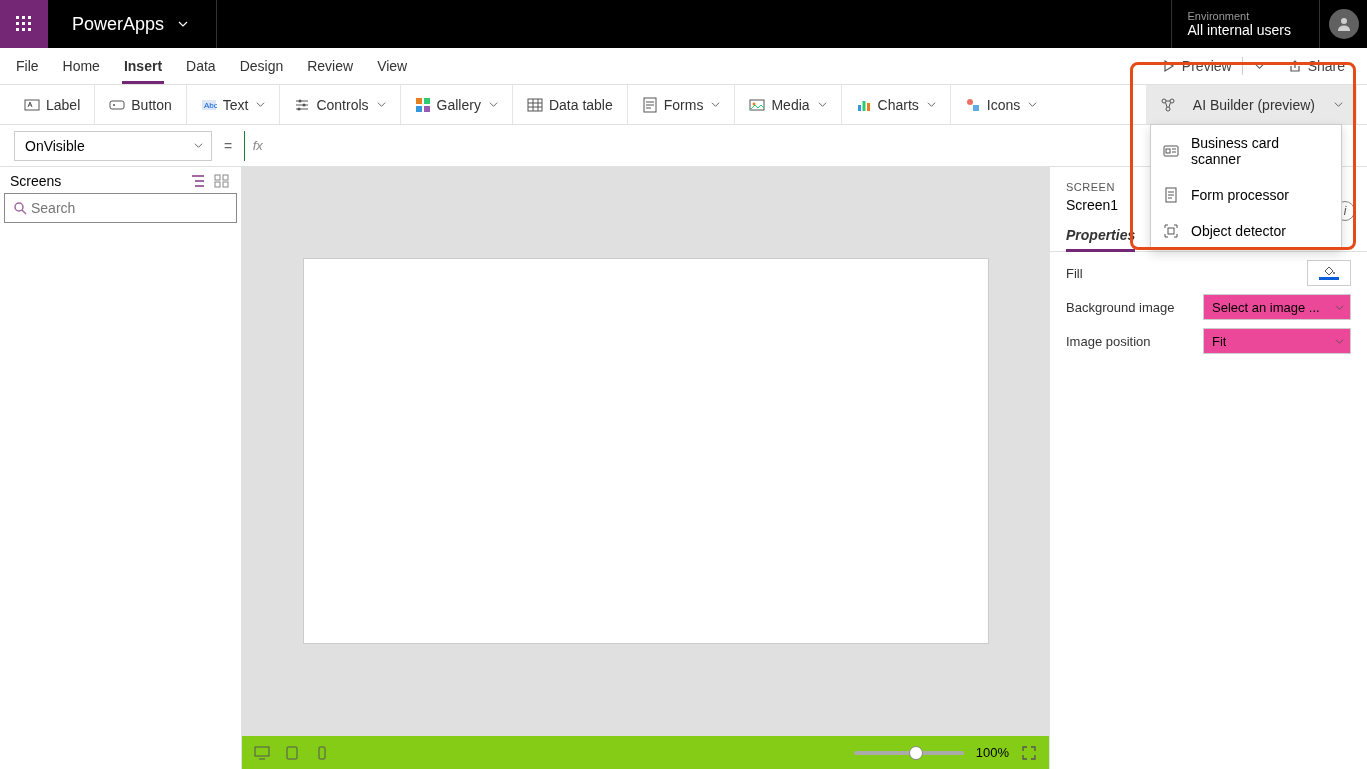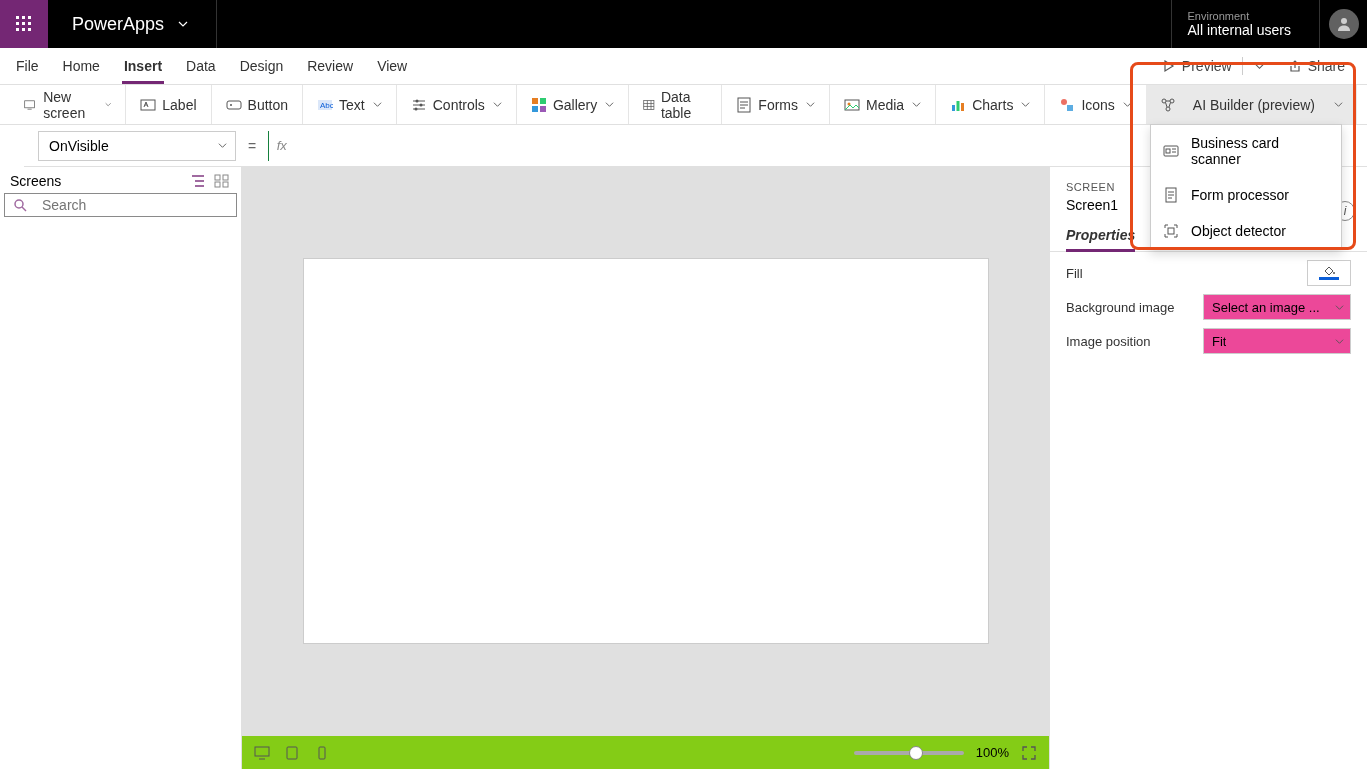--- a/index.html
+++ b/index.html
@@ -34,37 +34,37 @@
 .rgroup:last-of-type { border-right: none; }
 .rgroup.small { gap: 6px; justify-content: space-between; }
 .rgroup.ai { margin-left: auto; border: none; background: #e9e9e9; position: relative; gap: 17px; }
 .ricon { width: 16px; height: 16px; display: inline-flex; align-items: center; justify-content: center; }
 .chev-sm { width: 9px; height: 9px; margin-left: 2px; }
 
 
 .ribbon-flex { display: flex; flex: 1; align-items: stretch; }
 
 
-.formulabar { height: 42px; border-bottom: 1px solid #e0e0e0; display: flex; align-items: center; padding: 0 14px; gap: 12px; margin-left: 24px; }
+.formulabar { height: 42px; border-bottom: 1px solid #e0e0e0; display: flex; align-items: center; padding: 0 14px; gap: 12px; }
 .prop-select { width: 198px; height: 30px; border: 1px solid #ccc; display: flex; align-items: center; justify-content: space-between; padding: 0 8px 0 10px; font-size: 14px; background: #fff; cursor: pointer; }
 .eq { color: #666; font-size: 14px; }
 .fx { width: 26px; height: 30px; display: flex; align-items: center; justify-content: center; color: #888; font-style: italic; font-size: 13px; border-left: 1px solid #15803d; }
 .formula-input { flex: 1; height: 30px; border: none; outline: none; font-size: 14px; padding: 0 6px; }
 
 
 .body { display: flex; height: calc(769px - 48px - 37px - 40px - 42px); }
 
 
 .screens-panel { width: 242px; border-right: 1px solid #e0e0e0; display: flex; flex-direction: column; background: #fff; }
 .screens-hdr { display: flex; align-items: center; justify-content: space-between; padding: 6px 10px 4px 10px; }
 .screens-title { font-size: 14px; }
 .view-toggle { display: flex; gap: 6px; }
 .toggle-btn { width: 18px; height: 16px; cursor: pointer; display: flex; align-items: center; justify-content: center; }
 .search-wrap { padding: 0 4px 6px 4px; }
-.search-box { width: 100%; height: 24px; border: 1px solid #8a8a8a; display: flex; align-items: center; gap: 15px; padding: 0 8px; }
+.search-box { width: 100%; height: 30px; border: 1px solid #8a8a8a; display: flex; align-items: center; gap: 4px; padding: 0 8px; }
 .search-box input { flex: 1; border: none; outline: none; font-size: 14px; color: #666; }
 
 
 .canvas-area { flex: 1; background: #e0e0e0; display: flex; flex-direction: column; position: relative; }
 .canvas-stage { flex: 1; display: flex; align-items: center; justify-content: center; }
 .canvas { width: 684px; height: 384px; background: #fff; box-shadow: 0 0 0 1px #ccc; }
 .canvas-footer { height: 34px; background: #84cc16; border-top: 1px solid #e0e0e0; display: flex; align-items: center; padding: 0 12px; gap: 14px; }
 .dev-icons { display: flex; gap: 14px; }
 .dev-icons .dev { width: 16px; height: 14px; cursor: pointer; }
 .zoom { margin-left: auto; display: flex; align-items: center; gap: 12px; }
@@ -165,30 +165,20 @@
       <svg width="14" height="14" viewBox="0 0 14 14">
           <path d="M3 7 L3 12 L11 12 L11 7 M7 2 L7 9 M4 5 L7 2 L10 5" fill="none" stroke="#555" stroke-width="1.2"></path>
         </svg>
       <span>Share</span>
     </div>
   </div>
 </div>
 
 <div class="ribbon">
   <div class="ribbon-flex">
-    <div class="rgroup">
-      <svg class="ricon" viewBox="0 0 16 16">
-          <rect x="1" y="2" width="14" height="10" fill="none" stroke="#555"></rect>
-          <line x1="5" y1="14" x2="11" y2="14" stroke="#555"></line>
-        </svg>
-      <span>New screen</span>
-      <svg class="chev-sm" viewBox="0 0 10 10">
-          <path d="M1 3 L5 7 L9 3" stroke="#555" fill="none"></path>
-        </svg>
-    </div>
     <div class="rgroup small">
       <svg class="ricon" viewBox="0 0 16 16">
           <rect x="1" y="3" width="14" height="10" fill="none" stroke="#555"></rect>
           <path d="M4 10 L6 5 L8 10 M4.8 8 L7.2 8" stroke="#555" fill="none"></path>
         </svg>
       <span>Label</span>
     </div>
     <div class="rgroup small" style="border-right:1px solid #e5e5e5;">
       <svg class="ricon" viewBox="0 0 16 16">
           <rect x="1" y="4" width="14" height="8" rx="2" fill="none" stroke="#555"></rect>

